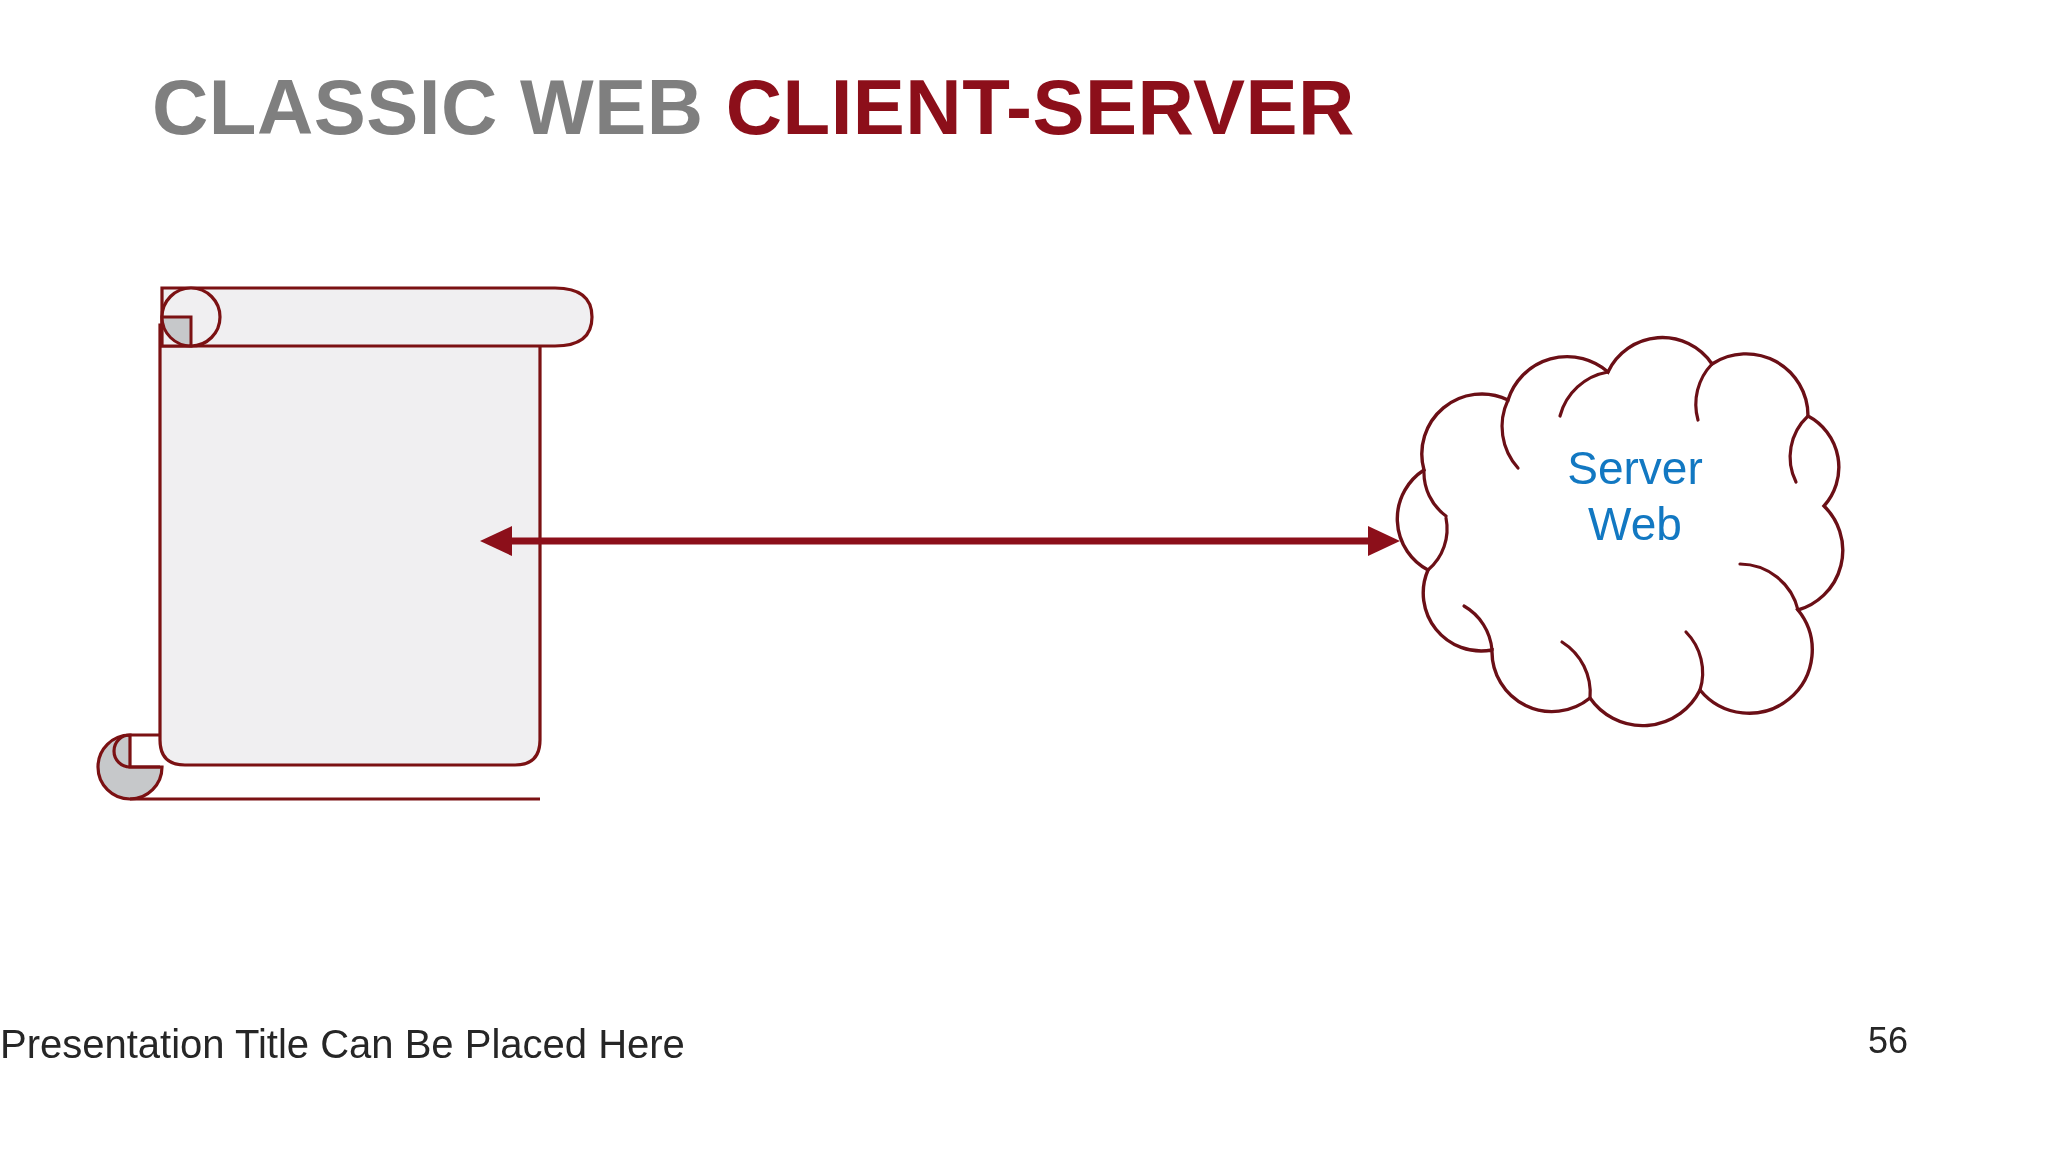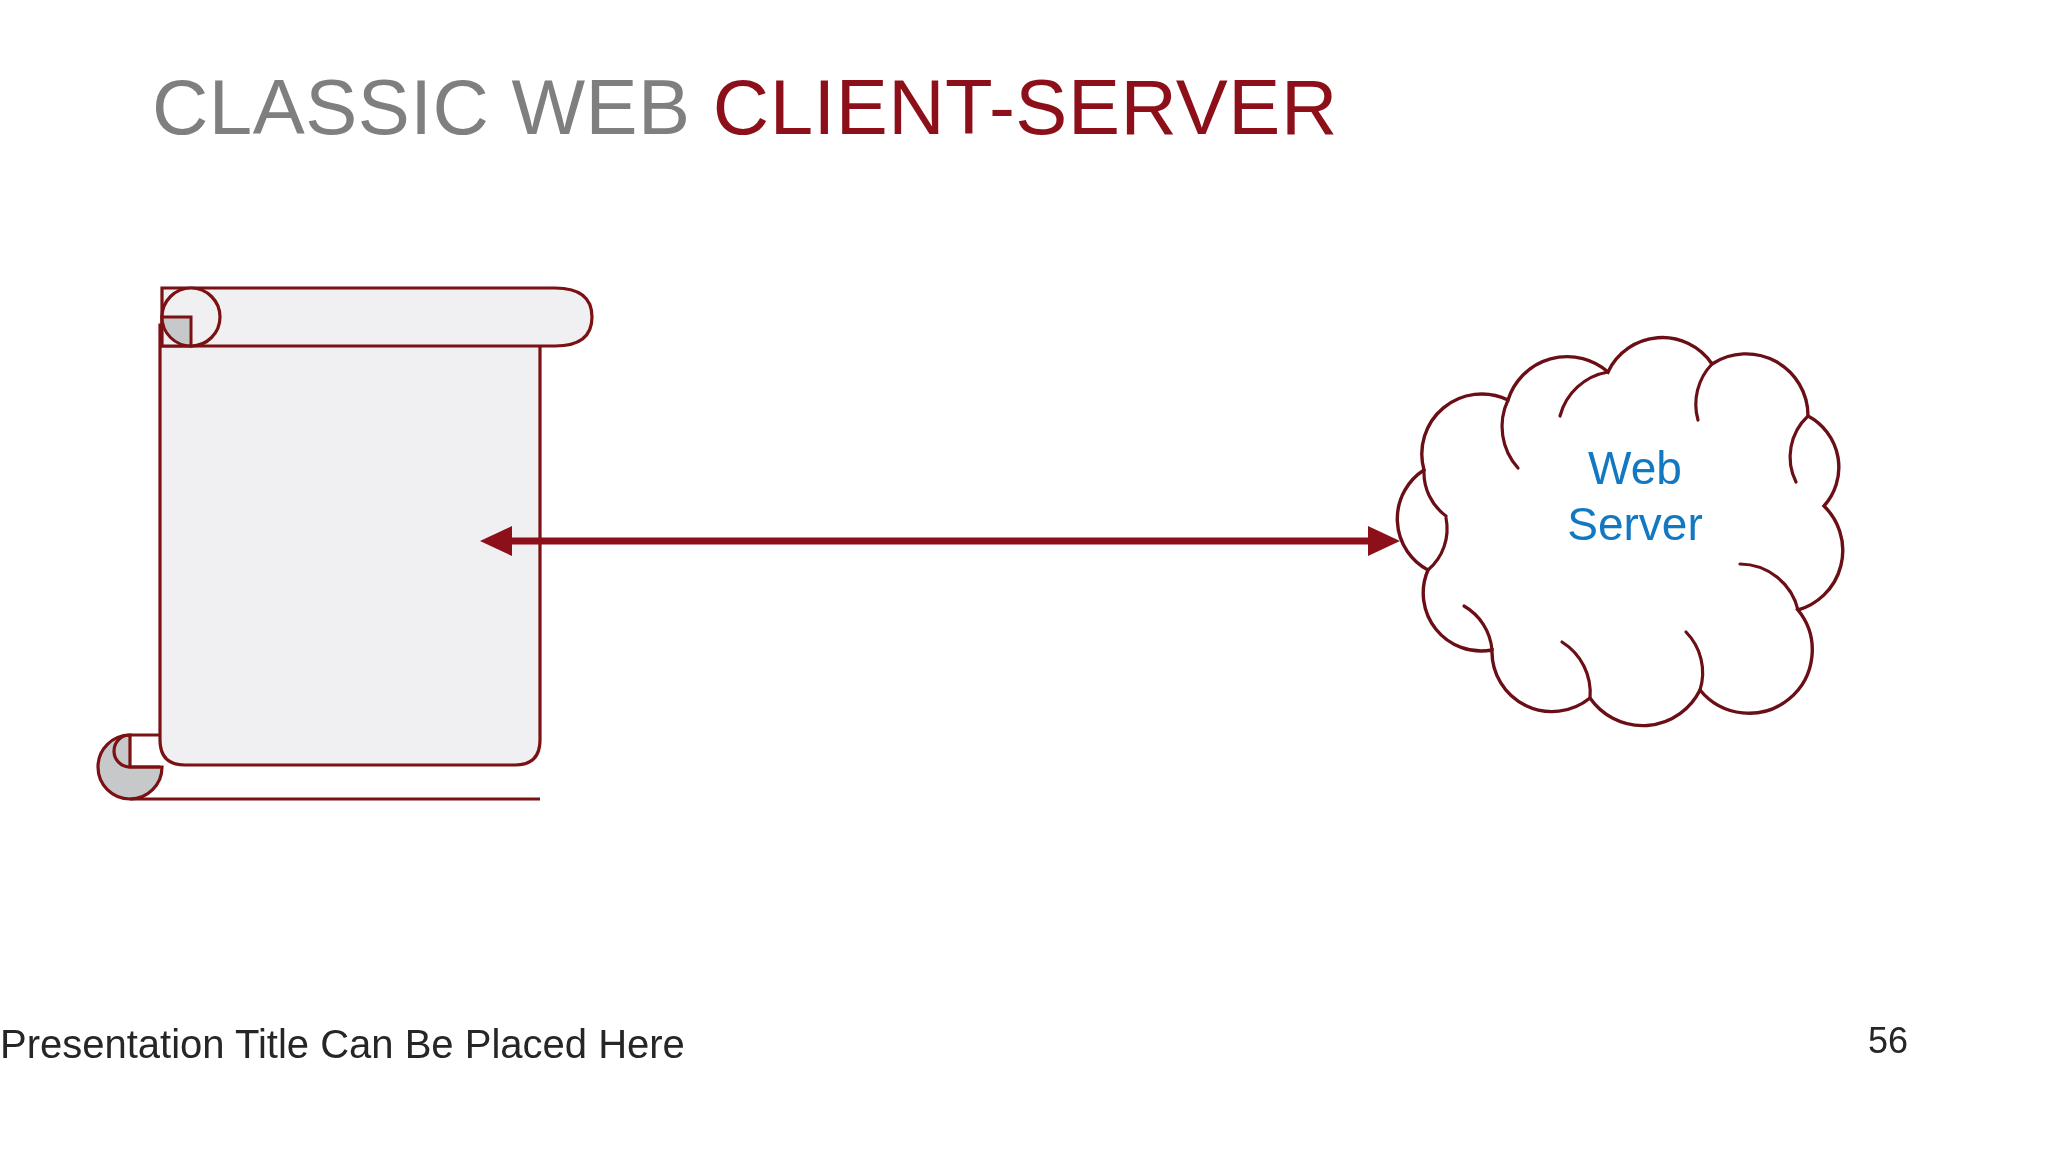--- a/index.html
+++ b/index.html
@@ -21,21 +21,21 @@
 
   
   .slide-title {
     position: absolute;
     left: 152px;
     top: 68px;
     font-size: 78px;
     line-height: 1.0;
     letter-spacing: 0.5px;
     white-space: nowrap;
-    font-weight: 400;
+    font-weight: 700;
     text-align: right;
   }
   .title-part-1 {
     color: #7f7f7f;
   }
   .title-part-2 {
     color: #8c0f1a;
   }
 
   
@@ -198,21 +198,21 @@
       <path d="M 408 96 A 56 56 0 0 0 396 162" fill="none" stroke="#6b0f16" stroke-width="3.2" stroke-linecap="round"></path>
       <path d="M 398 290 A 60 60 0 0 0 340 244" fill="none" stroke="#6b0f16" stroke-width="3.2" stroke-linecap="round"></path>
       <path d="M 300 370 A 58 58 0 0 0 286 312" fill="none" stroke="#6b0f16" stroke-width="3.2" stroke-linecap="round"></path>
       <path d="M 190 378 A 60 60 0 0 0 162 322" fill="none" stroke="#6b0f16" stroke-width="3.2" stroke-linecap="round"></path>
       <path d="M 92 330 A 56 56 0 0 0 64 286" fill="none" stroke="#6b0f16" stroke-width="3.2" stroke-linecap="round"></path>
       <path d="M 28 250 A 54 54 0 0 0 46 198" fill="none" stroke="#6b0f16" stroke-width="3.2" stroke-linecap="round"></path>
       <path d="M 24 150 A 54 54 0 0 0 46 196" fill="none" stroke="#6b0f16" stroke-width="3.2" stroke-linecap="round"></path>
     </svg>
 
     <div class="cloud-label">
+      <div>Server</div>
       <div>Web</div>
-      <div>Server</div>
     </div>
   </div>
 
   <div class="footer-title">Presentation Title Can Be Placed Here</div>
   <div class="footer-pagenum">56</div>
 
 </div>
 
 </body></html>

